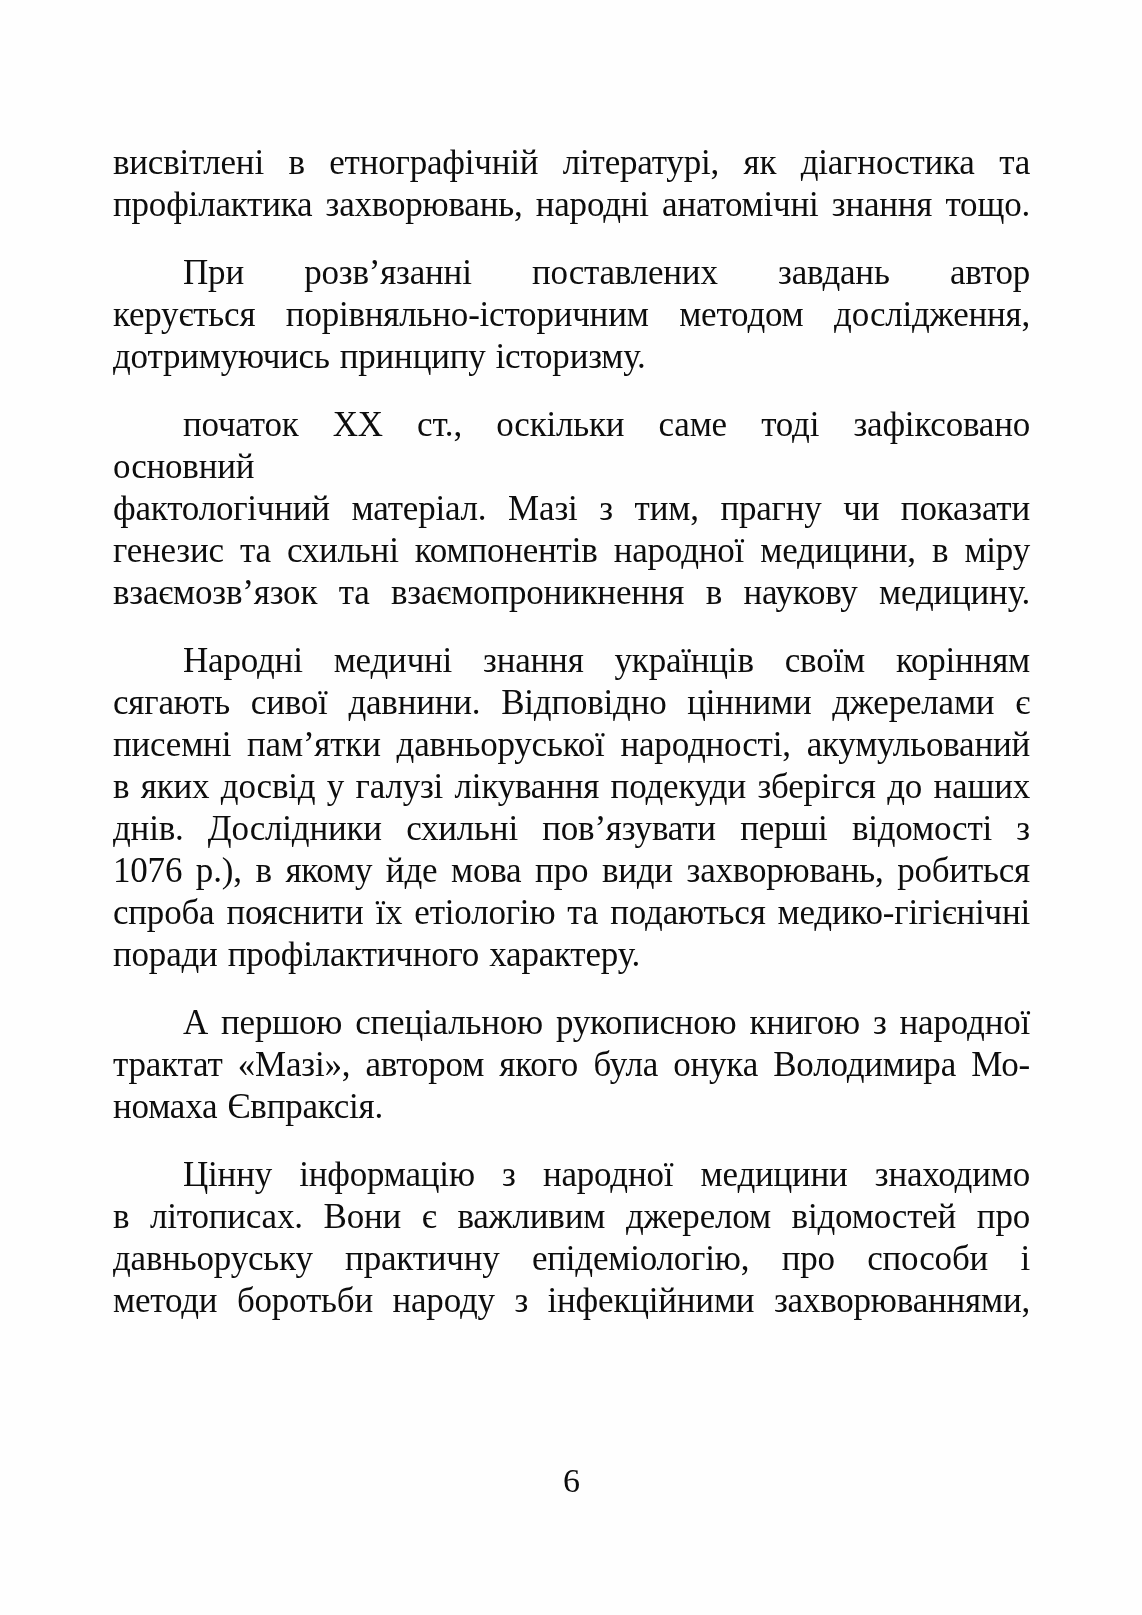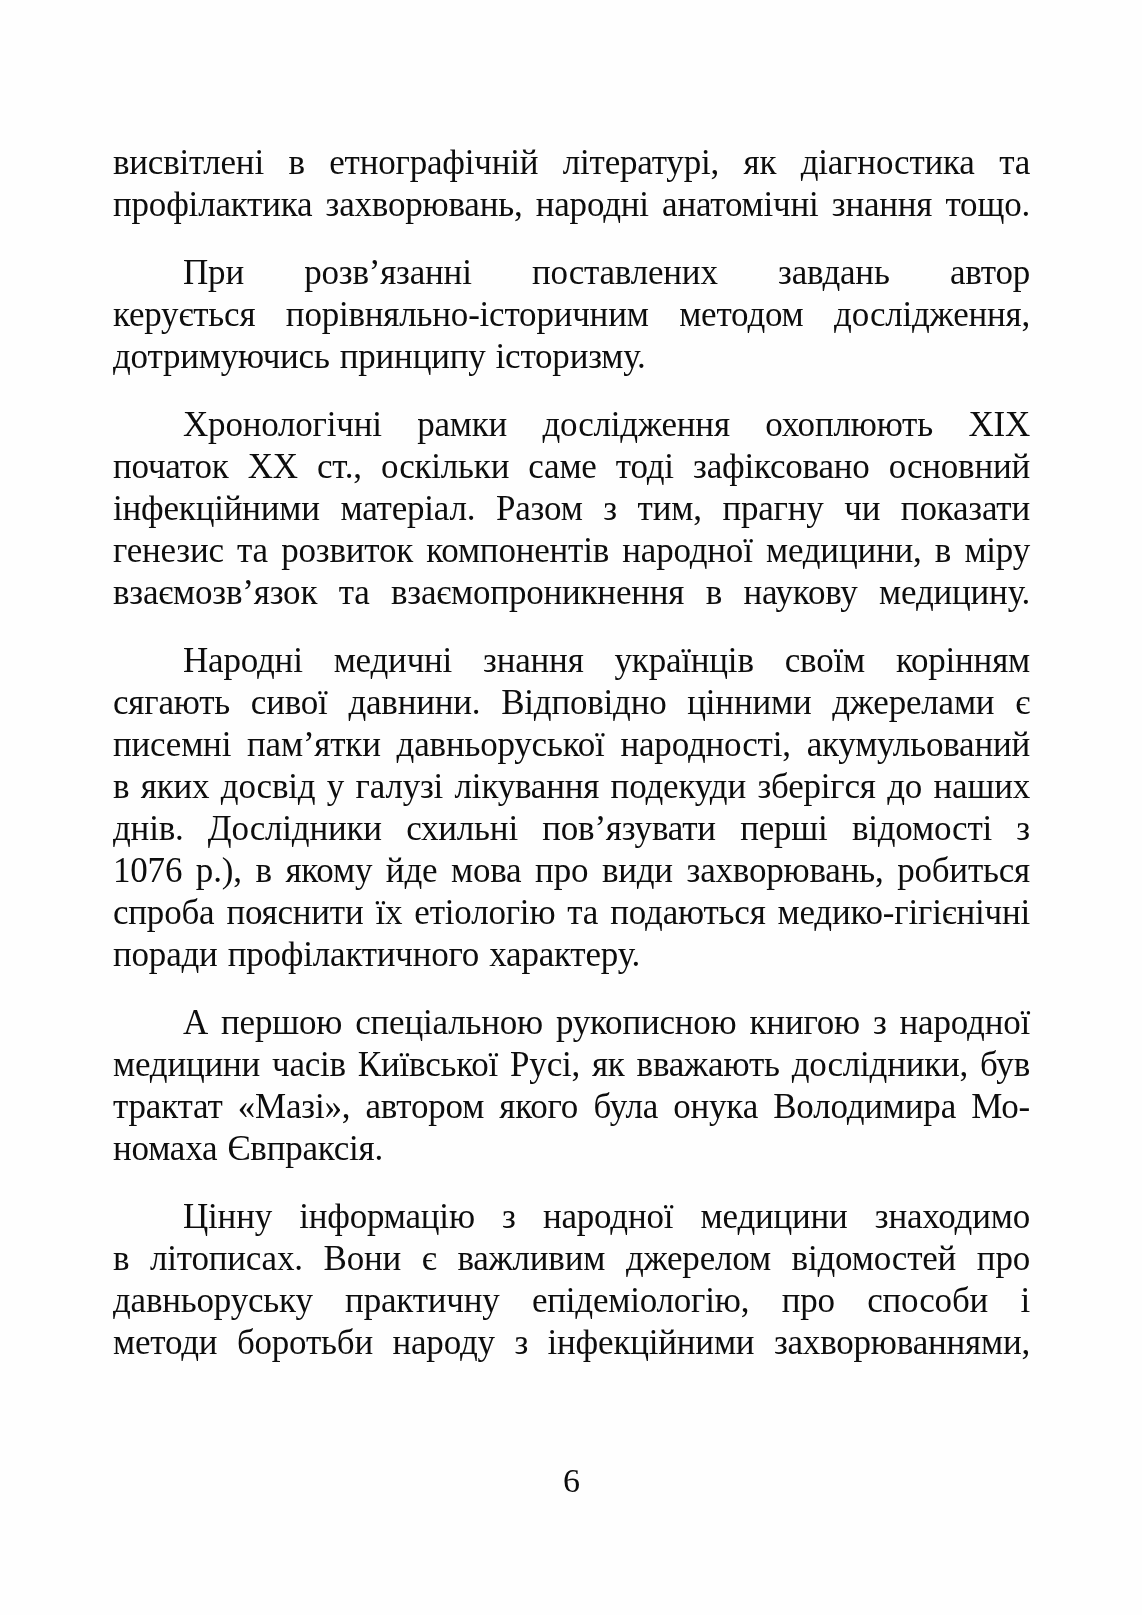--- a/index.html
+++ b/index.html
@@ -58,39 +58,37 @@
       <div class="para">
         <div class="line just">висвітлені в етнографічній літературі, як діагностика та</div>
         <div class="line just">профілактика захворювань, народні анатомічні знання тощо.</div>
       </div>
       <div class="para indent">
         <div class="line just">При розв’язанні поставлених завдань автор</div>
         <div class="line just">керується порівняльно-історичним методом дослідження,</div>
         <div class="line">дотримуючись принципу історизму.</div>
       </div>
       <div class="para indent">
-        <div class="line just">Хронологічні рамки дослідження охоплюють XIX</div>
         <div class="line just">початок XX ст., оскільки саме тоді зафіксовано основний</div>
-        <div class="line just">інфекційними матеріал. Разом з тим, прагну чи показати</div>
-        <div class="line just">генезис та розвиток компонентів народної медицини, в міру</div>
+        <div class="line just">фактологічний матеріал. Мазі з тим, прагну чи показати</div>
+        <div class="line just">генезис та схильні компонентів народної медицини, в міру</div>
         <div class="line just">взаємозв’язок та взаємопроникнення в наукову медицину.</div>
       </div>
       <div class="para indent">
         <div class="line just">Народні медичні знання українців своїм корінням</div>
         <div class="line just">сягають сивої давнини. Відповідно цінними джерелами є</div>
         <div class="line just">писемні пам’ятки давньоруської народності, акумульований</div>
         <div class="line just">в яких досвід у галузі лікування подекуди зберігся до наших</div>
         <div class="line just">днів. Дослідники схильні пов’язувати перші відомості з</div>
         <div class="line just">1076 р.), в якому йде мова про види захворювань, робиться</div>
         <div class="line just">спроба пояснити їх етіологію та подаються медико-гігієнічні</div>
         <div class="line">поради профілактичного характеру.</div>
       </div>
       <div class="para indent">
         <div class="line just">А першою спеціальною рукописною книгою з народної</div>
-        <div class="line just">медицини часів Київської Русі, як вважають дослідники, був</div>
         <div class="line just">трактат «Мазі», автором якого була онука Володимира Мо-</div>
         <div class="line">номаха Євпраксія.</div>
       </div>
       <div class="para indent">
         <div class="line just">Цінну інформацію з народної медицини знаходимо</div>
         <div class="line just">в літописах. Вони є важливим джерелом відомостей про</div>
         <div class="line just">давньоруську практичну епідеміологію, про способи і</div>
         <div class="line just">методи боротьби народу з інфекційними захворюваннями,</div>
       </div>
     </div>

